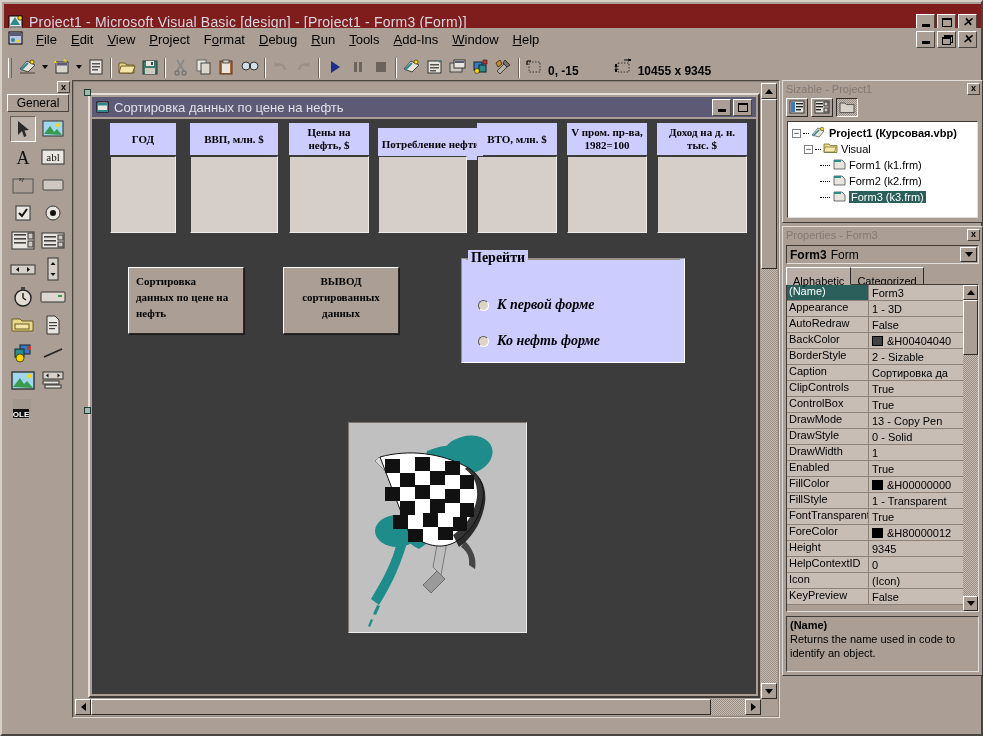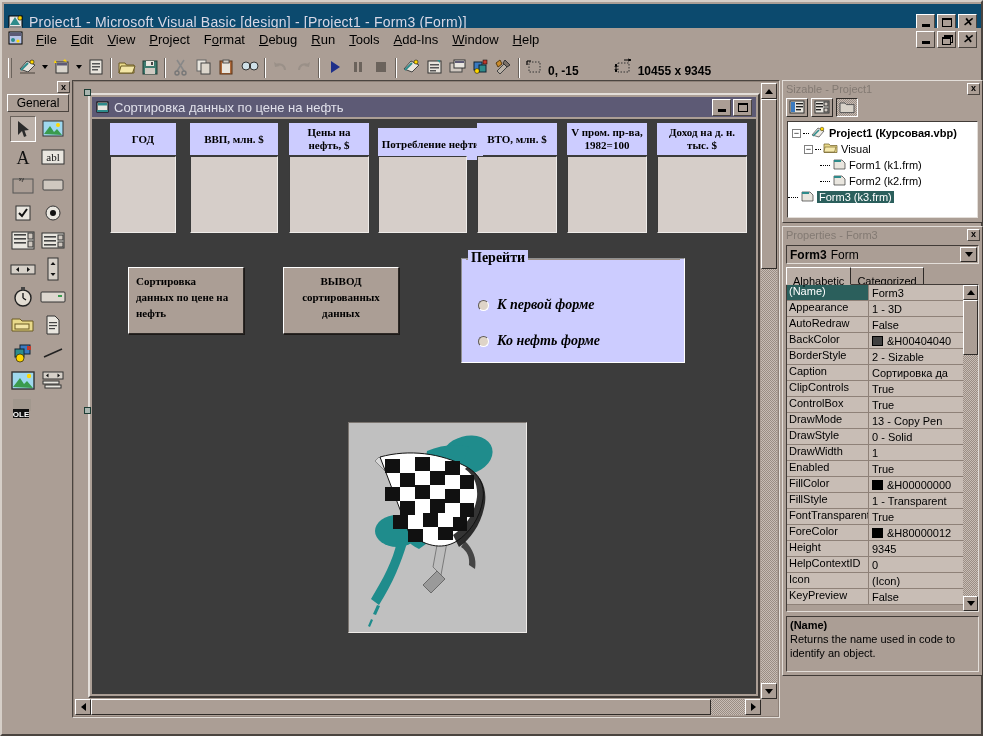--- a/index.html
+++ b/index.html
@@ -15,21 +15,21 @@
     position: relative;
     width: 983px; height: 736px;
     background: #ab9e95;
     border: 2px solid;
     border-color: #d6cfc8 #4a443f #4a443f #d6cfc8;
   }
 
   
   #titlebar {
     position: absolute; left: 2px; top: 2px; width: 977px; height: 36px;
-    background: #0c4a6e;
+    background: #7f1d1d;
     display: flex; align-items: center;
   }
   #titlebar .tb-icon {
     width: 18px; height: 18px; margin: 0 4px 0 3px;
     flex: 0 0 auto; position: relative;
   }
   #titlebar .tb-text {
     color: #d8d8e6; font-size: 14px; font-weight: normal;
     white-space: nowrap; overflow: hidden; flex: 1 1 auto;
     letter-spacing: .2px;
@@ -875,21 +875,21 @@
       <div class="tnode" style="padding-left:32px">
         <span class="dots" style="width:10px;margin-right:3px"></span>
         <span style="margin-right:3px">
           <svg width="13" height="12" viewBox="0 0 13 12">
               <path d="M1 2 h8 l3 3 v6 H1 Z" fill="#e9e6df" stroke="#333" stroke-width=".7"></path>
               <path d="M1 2 h7 v2 H1 Z" fill="#2e8b8b"></path>
             </svg>
         </span>
         <span class="tlabel">Form2 (k2.frm)</span>
       </div>
-      <div class="tnode" style="">
+      <div class="tnode" style="padding-left:32px">
         <span class="dots" style="width:10px;margin-right:3px"></span>
         <span style="margin-right:3px">
           <svg width="13" height="12" viewBox="0 0 13 12">
               <path d="M1 2 h8 l3 3 v6 H1 Z" fill="#e9e6df" stroke="#333" stroke-width=".7"></path>
               <path d="M1 2 h7 v2 H1 Z" fill="#2e8b8b"></path>
             </svg>
         </span>
         <span class="tlabel sel">Form3 (k3.frm)</span>
       </div>
     </div>

